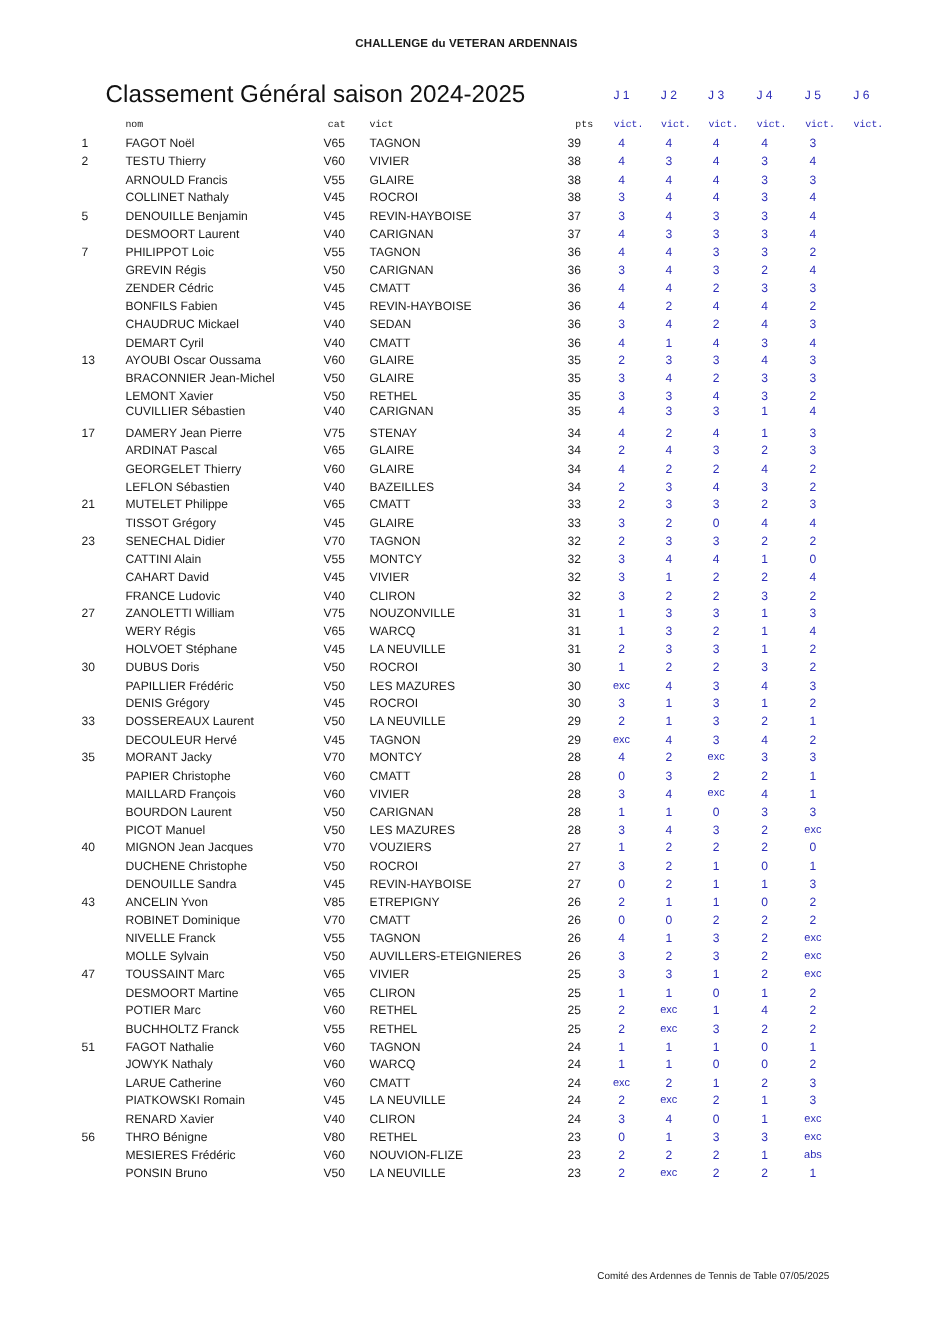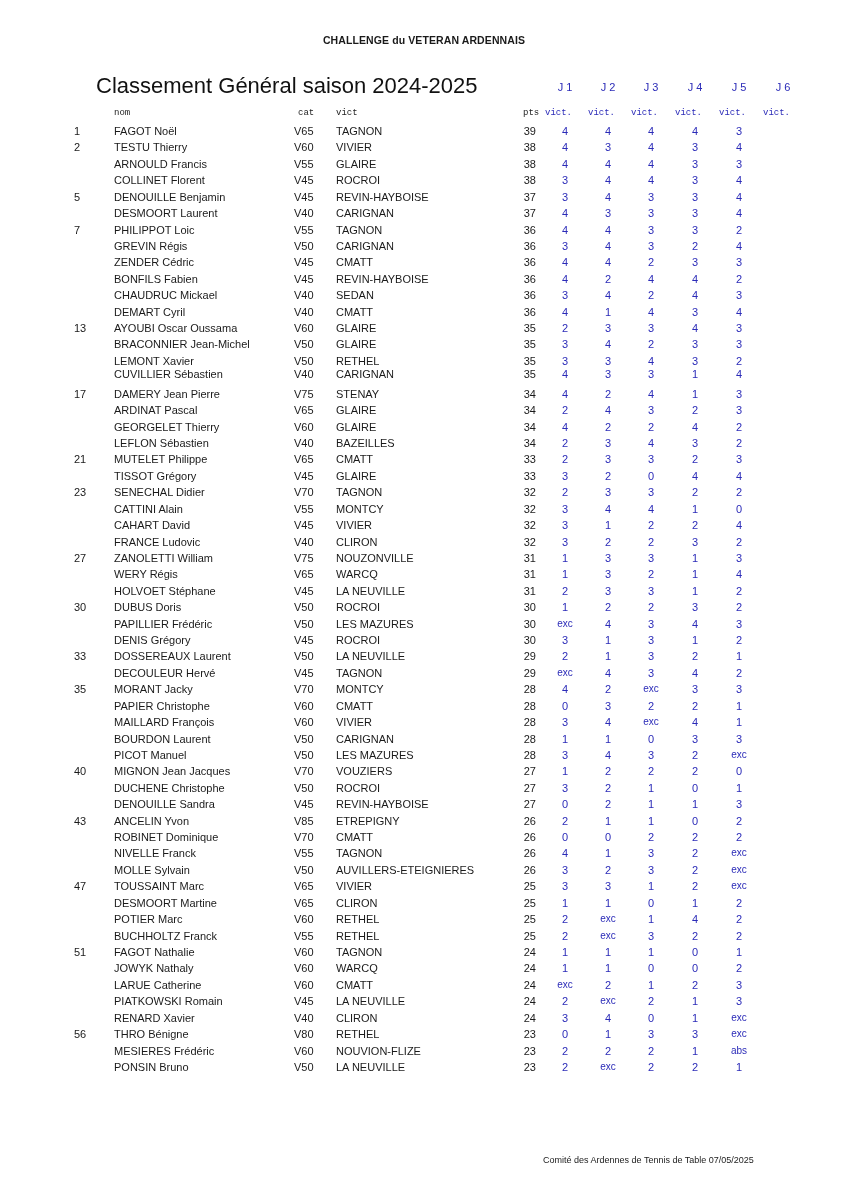--- a/index.html
+++ b/index.html
@@ -3,28 +3,28 @@
 <meta charset="utf-8">
 <style>
   html, body { margin: 0; padding: 0; background: #ffffff; }
   body { width: 848px; height: 1200px; position: relative; overflow: hidden;
          font-family: "Liberation Sans", sans-serif; color: #1a1a1a; }
   .top-title { position: absolute; top: 34px; left: 0; width: 848px; text-align: center;
                font-size: 10.5px; font-weight: bold; letter-spacing: 0.1px; }
   .main-title { position: absolute; top: 73px; left: 96px; font-size: 22px; color: #111; }
   .j-head { position: absolute; top: 81px; font-size: 11px; color: #2b2bb8; width: 40px; text-align: center; }
   .col-head { position: absolute; top: 108px; font-size: 9px; color: #222; font-family: Liberation Mono, monospace; }
-  .col-head.blue { color: #2b2bb8; width: 40px; text-align: left; }
+  .col-head.blue { color: #2b2bb8; width: 40px; text-align: right; }
   .row { position: absolute; left: 0; width: 848px; height: 16px; font-size: 11px; }
   .row span { position: absolute; top: 0; white-space: nowrap; }
   .c-rank { left: 74px; }
   .c-nom { left: 114px; }
   .c-cat { left: 294px; }
   .c-club { left: 336px; }
-  .c-pts { left: 516px; width: 20px; text-align: right; }
+  .c-pts { left: 516px; width: 20px; text-align: left; }
   .c-v { width: 40px; text-align: center; color: #2b2bb8; }
   .c-v.exc { font-size: 10px; }
   .v1 { left: 545px; } .v2 { left: 588px; } .v3 { left: 631px; } .v4 { left: 675px; } .v5 { left: 719px; } .v6 { left: 763px; }
   .footer { position: absolute; top: 1155px; left: 543px; font-size: 9px; color: #222; }
 </style>
 </head>
 <body>
 
 <div class="top-title">CHALLENGE du VETERAN ARDENNAIS</div>
 <div class="main-title">Classement  Général saison 2024-2025</div>
@@ -82,21 +82,21 @@
       <span class="c-pts">38</span>
       <span class="c-v v1">4</span>
       <span class="c-v v2">4</span>
       <span class="c-v v3">4</span>
       <span class="c-v v4">3</span>
       <span class="c-v v5">3</span>
       <span class="c-v v6"></span>
     </div>
     <div class="row" style="top: 174.26px;">
       <span class="c-rank"></span>
-      <span class="c-nom">COLLINET Florent</span>
+      <span class="c-nom">COLLINET Nathaly</span>
       <span class="c-cat">V45</span>
       <span class="c-club">ROCROI</span>
       <span class="c-pts">38</span>
       <span class="c-v v1">3</span>
       <span class="c-v v2">4</span>
       <span class="c-v v3">4</span>
       <span class="c-v v4">3</span>
       <span class="c-v v5">4</span>
       <span class="c-v v6"></span>
     </div>

